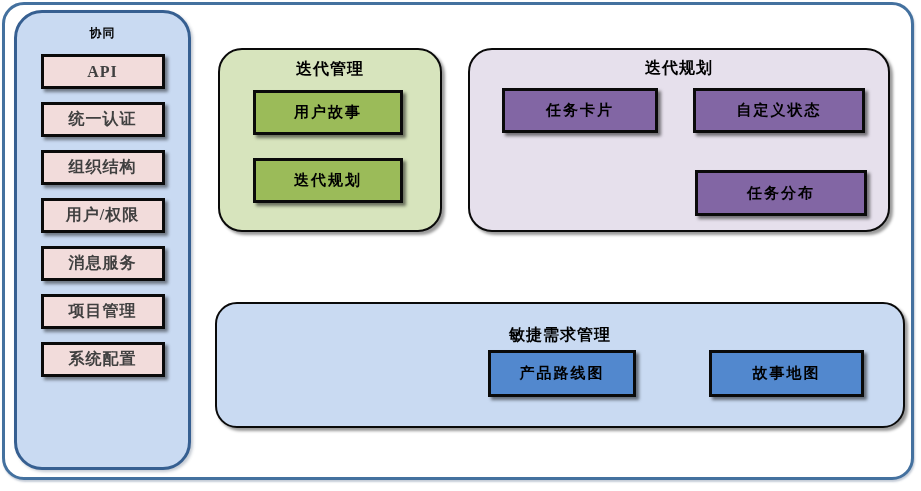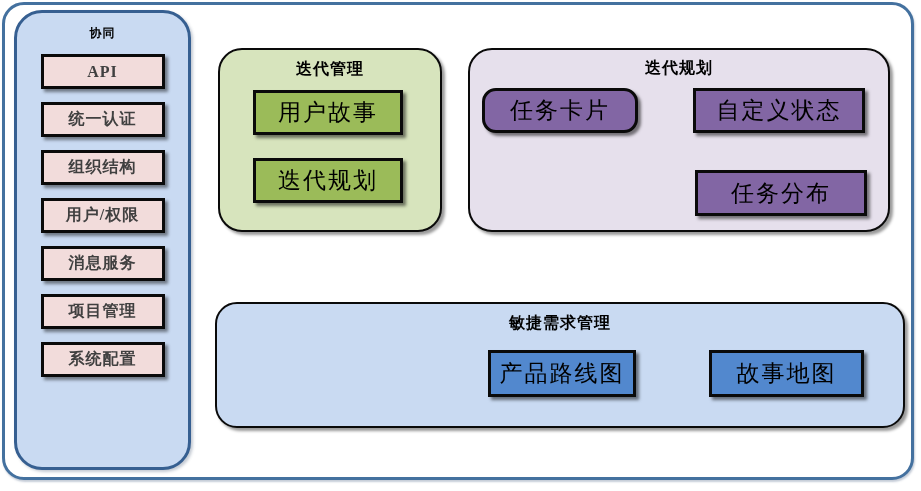--- a/index.html
+++ b/index.html
@@ -82,22 +82,22 @@
     letter-spacing: 1px;
   }
   .feature {
     position: absolute;
     border: 3px solid var(--box-border);
     box-shadow: 3px 3px 3px rgba(0,0,0,0.5);
     display: flex;
     align-items: center;
     justify-content: center;
     font-family: "Liberation Serif", serif;
-    font-weight: 400;
-    font-size: 23px;
+    font-weight: 700;
+    font-size: 15px;
     color: #000;
     letter-spacing: 2px;
     white-space: nowrap;
   }
 
   .panel-iteration {
     left: 218px; top: 48px;
     width: 220px; height: 180px;
     background: var(--green-light);
     border-radius: 24px;
@@ -113,21 +113,21 @@
   }
   .panel-kanban .panel-title { margin-top: 8px; }
   .feature-purple { background: var(--purple); }
 
   .panel-agile {
     left: 215px; top: 302px;
     width: 686px; height: 122px;
     background: var(--light-blue);
     border-radius: 22px;
   }
-  .panel-agile .panel-title { margin-top: 9px; }
+  .panel-agile .panel-title { margin-top: 21px; }
   .feature-blue { background: var(--blue); }
 </style>
 </head>
 <body>
 
 <div class="stage">
 
   <div class="frame"></div>
 
   <div class="sidebar">
@@ -144,21 +144,21 @@
   </div>
 
   <div class="panel panel-iteration">
     <div class="panel-title">迭代管理</div>
     <div class="feature feature-green" style="left:33px; top:40px; width:144px; height:39px;">用户故事</div>
     <div class="feature feature-green" style="left:33px; top:108px; width:144px; height:39px;">迭代规划</div>
   </div>
 
   <div class="panel panel-kanban">
     <div class="panel-title">迭代规划</div>
-    <div class="feature feature-purple" style="left:12px; top:38px; width:150px; height:39px;border-radius:14px;">任务卡片</div>
+    <div class="feature feature-purple" style="left:32px; top:38px; width:150px; height:39px;">任务卡片</div>
     <div class="feature feature-purple" style="left:223px; top:38px; width:166px; height:39px;">自定义状态</div>
     <div class="feature feature-purple" style="left:225px; top:120px; width:166px; height:40px;">任务分布</div>
   </div>
 
   <div class="panel panel-agile">
     <div class="panel-title">敏捷需求管理</div>
     <div class="feature feature-blue" style="left:271px; top:46px; width:142px; height:41px;">产品路线图</div>
     <div class="feature feature-blue" style="left:492px; top:46px; width:149px; height:41px;">故事地图</div>
   </div>
 

